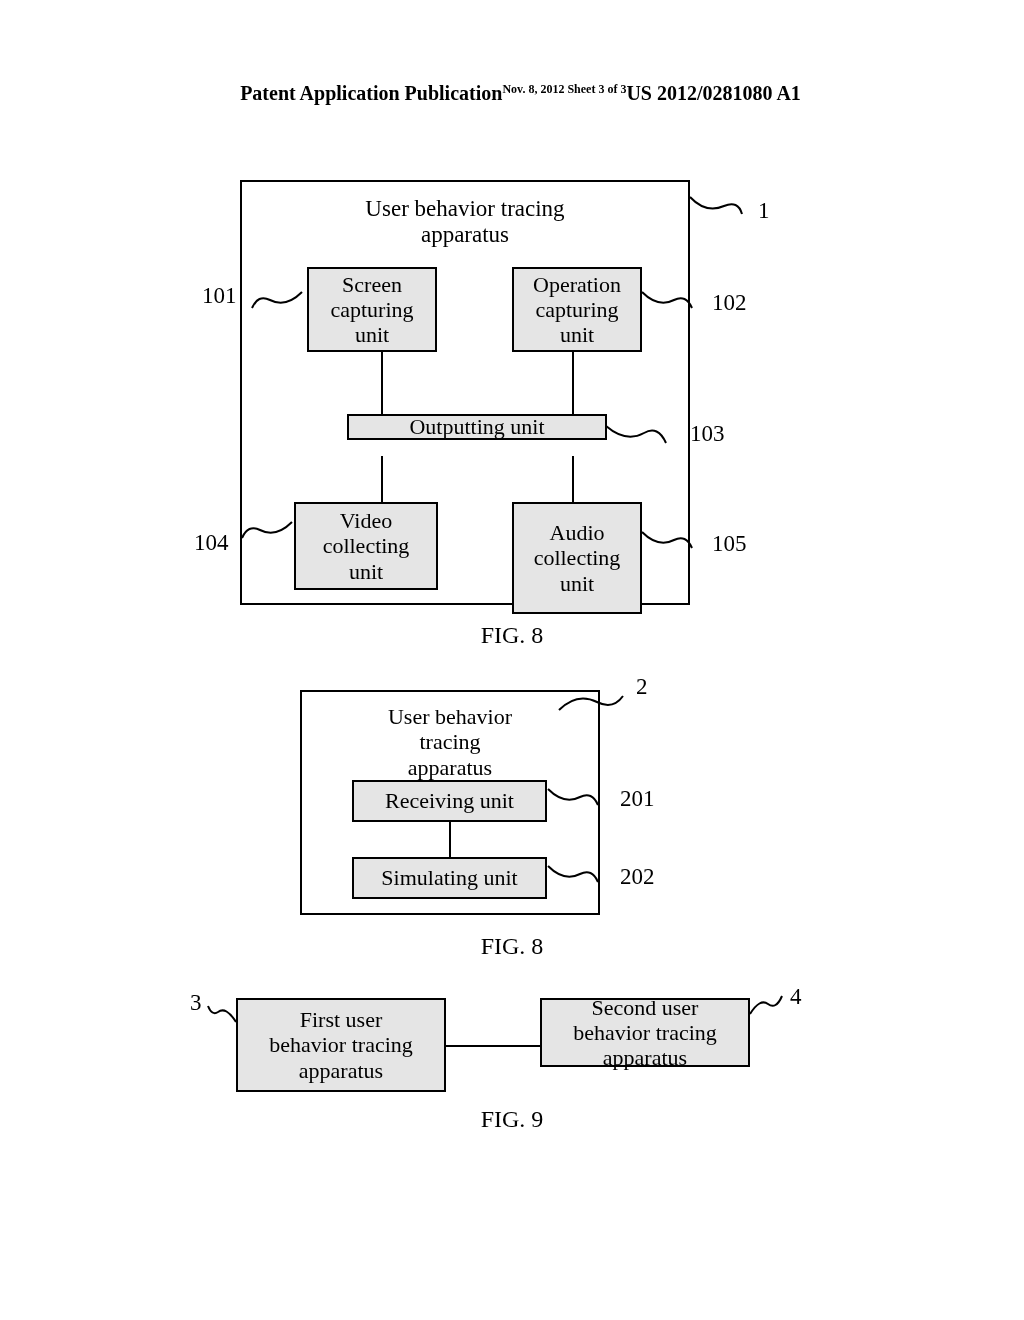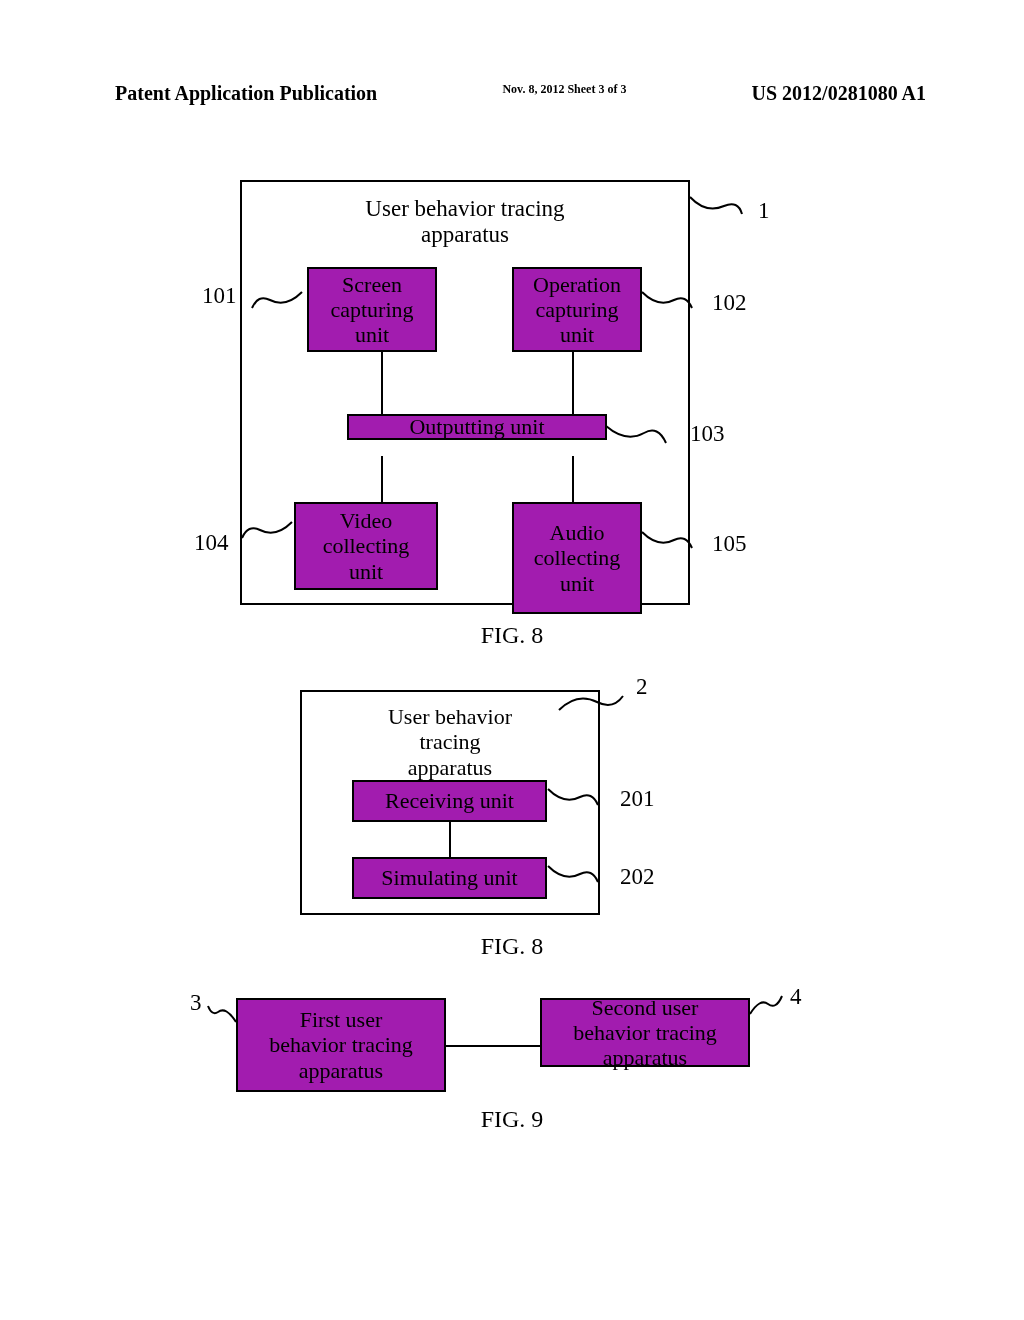--- a/index.html
+++ b/index.html
@@ -11,21 +11,21 @@
       position: relative;
       font-size: 21px;
     }
     .header {
       position: absolute;
       top: 82px;
       left: 0;
       right: 0;
       display: flex;
       padding: 0 98px 0 115px;
-      justify-content: space-between;
+      justify-content: center;
       font-weight: bold;
     }
     .header-left { font-size: 20px; }
     .header-center { font-size: 12px; }
     .header-right { font-size: 20px; }
 
     .diagram-area {
       position: absolute;
       left: 0;
       right: 0;
@@ -52,21 +52,21 @@
     }
     .block {
       position: absolute;
       border: 2px solid #000;
       text-align: center;
       display: flex;
       align-items: center;
       justify-content: center;
       font-size: 22px;
       line-height: 1.15;
-      background: #a21caf;
+      background: #e5e5e5;
     }
     .fig7-block101 { top: 85px; left: 65px; width: 130px; height: 85px; }
     .fig7-block102 { top: 85px; left: 270px; width: 130px; height: 85px; }
     .fig7-block103 { top: 232px; left: 105px; width: 260px; height: 26px; }
     .fig7-block104 { top: 320px; left: 52px; width: 144px; height: 88px; }
     .fig7-block105 { top: 320px; left: 270px; width: 130px; height: 112px; }
 
     .line-v {
       position: absolute;
       width: 2px;

